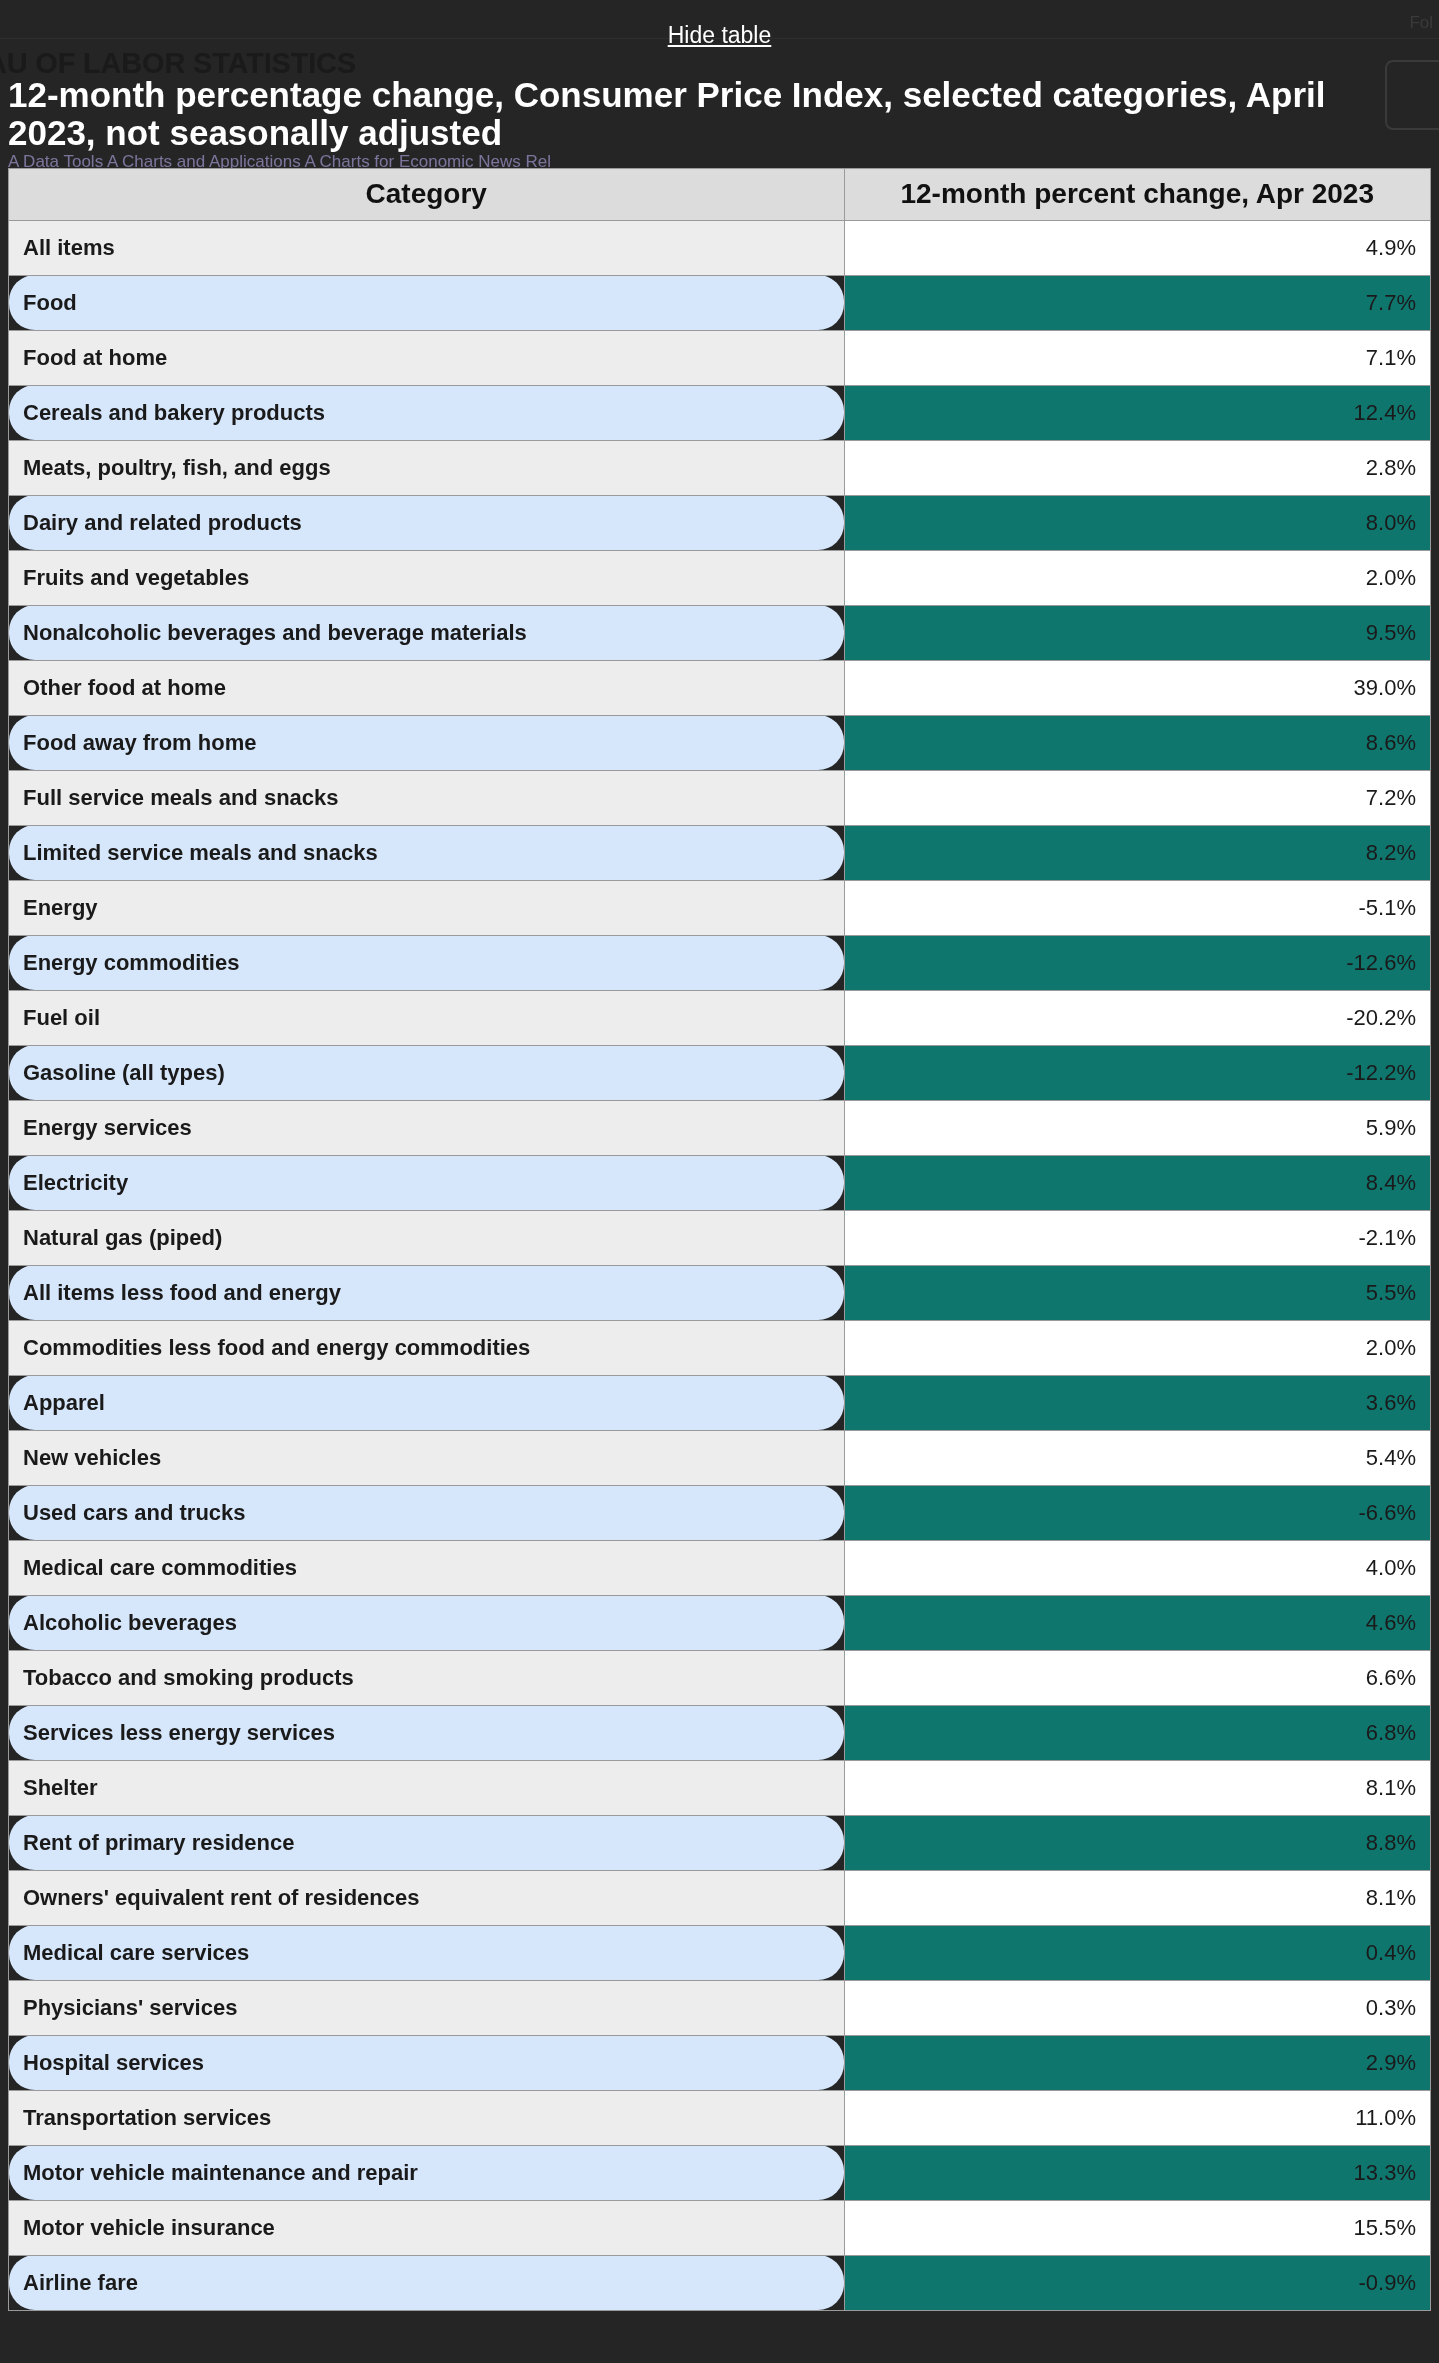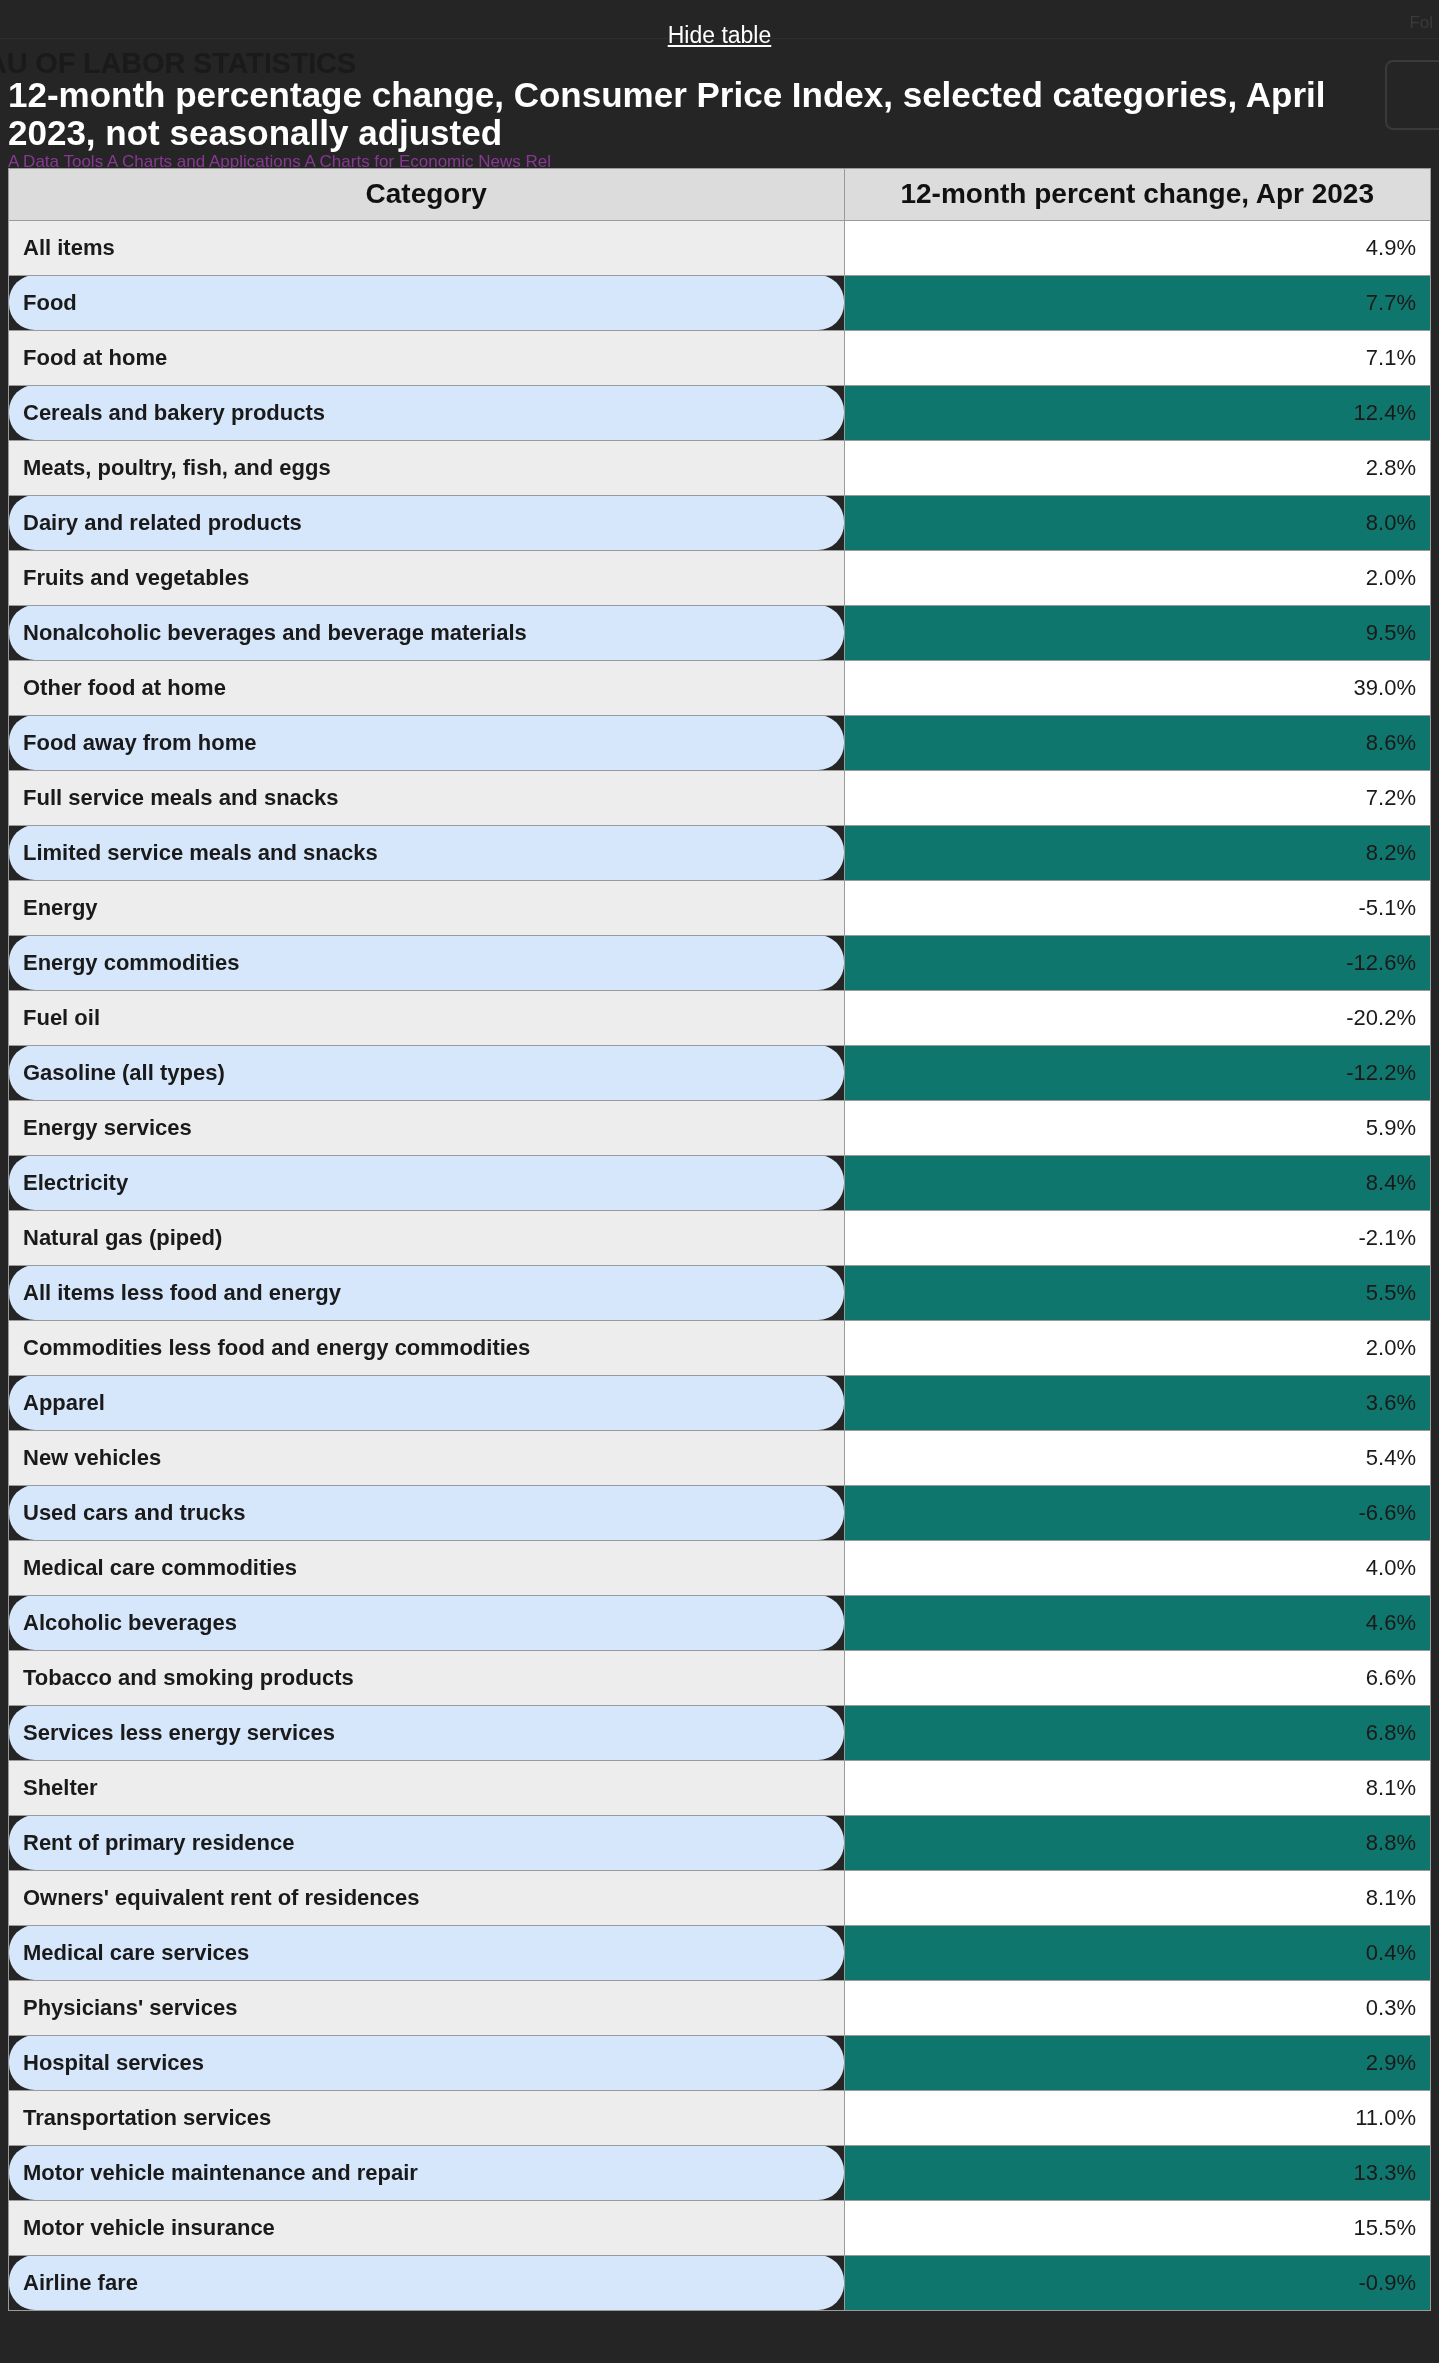--- a/index.html
+++ b/index.html
@@ -32,21 +32,21 @@
     letter-spacing: -0.2px;
     color: #1a1a1a;
     white-space: nowrap;
     font-family: "Liberation Sans", sans-serif;
   }
   .bg-breadcrumb {
     position: absolute;
     left: 8px;
     top: 152px;
     font-size: 17px;
-    color: #d946ef;
+    color: #c4b5fd;
     white-space: nowrap;
     opacity: .55;
   }
   .bg-followus {
     position: absolute;
     right: 6px;
     top: 13px;
     font-size: 17px;
     color: #3a3a3a;
     white-space: nowrap;

